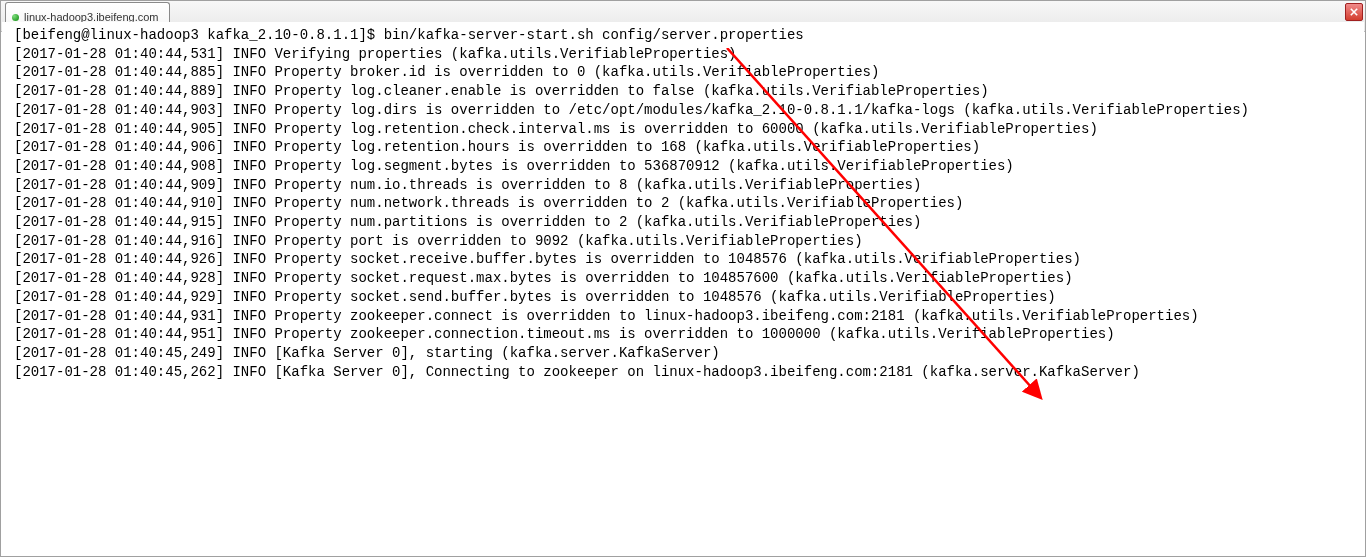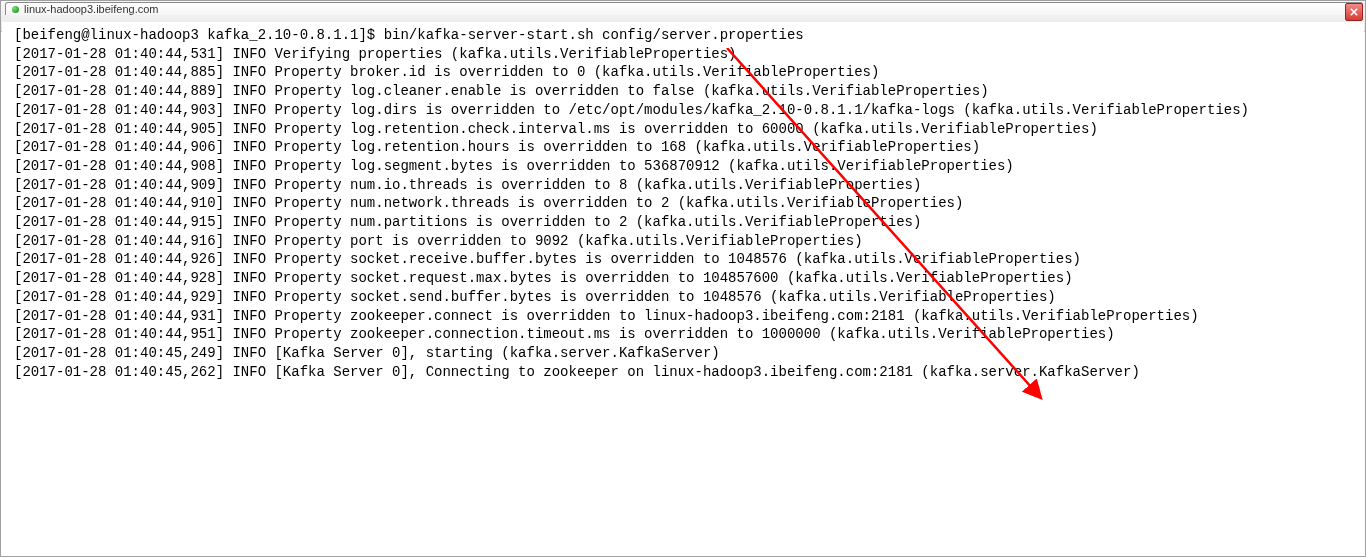--- a/index.html
+++ b/index.html
@@ -17,21 +17,20 @@
   
   .tab-bar{
     height:31px;
     background:linear-gradient(#f7f7f7,#e8e8e8);
     border-bottom:1px solid #bfbfbf;
     display:flex;
     align-items:stretch;
     position:relative;
     padding-left:4px;
     box-sizing:border-box;
-    flex-direction:column;
   }
   .tab{
     display:flex;
     align-items:center;
     padding:0 10px 0 6px;
     border:1px solid #8a8a8a;
     border-bottom:none;
     margin-right:2px;
     margin-top:1px;
     background:linear-gradient(#fefefe,#f0f0f0);

